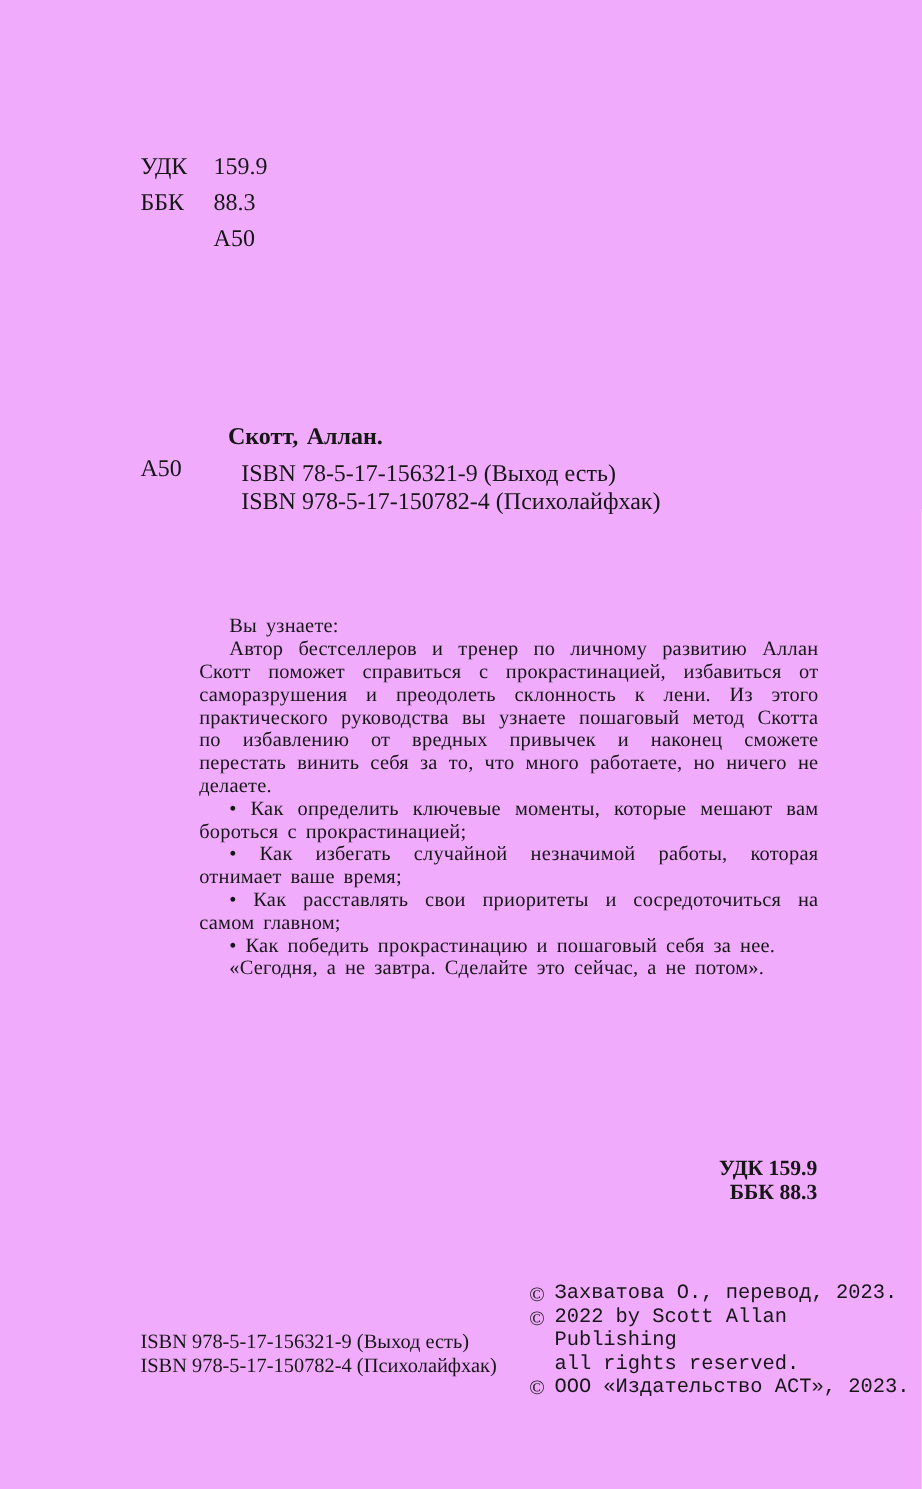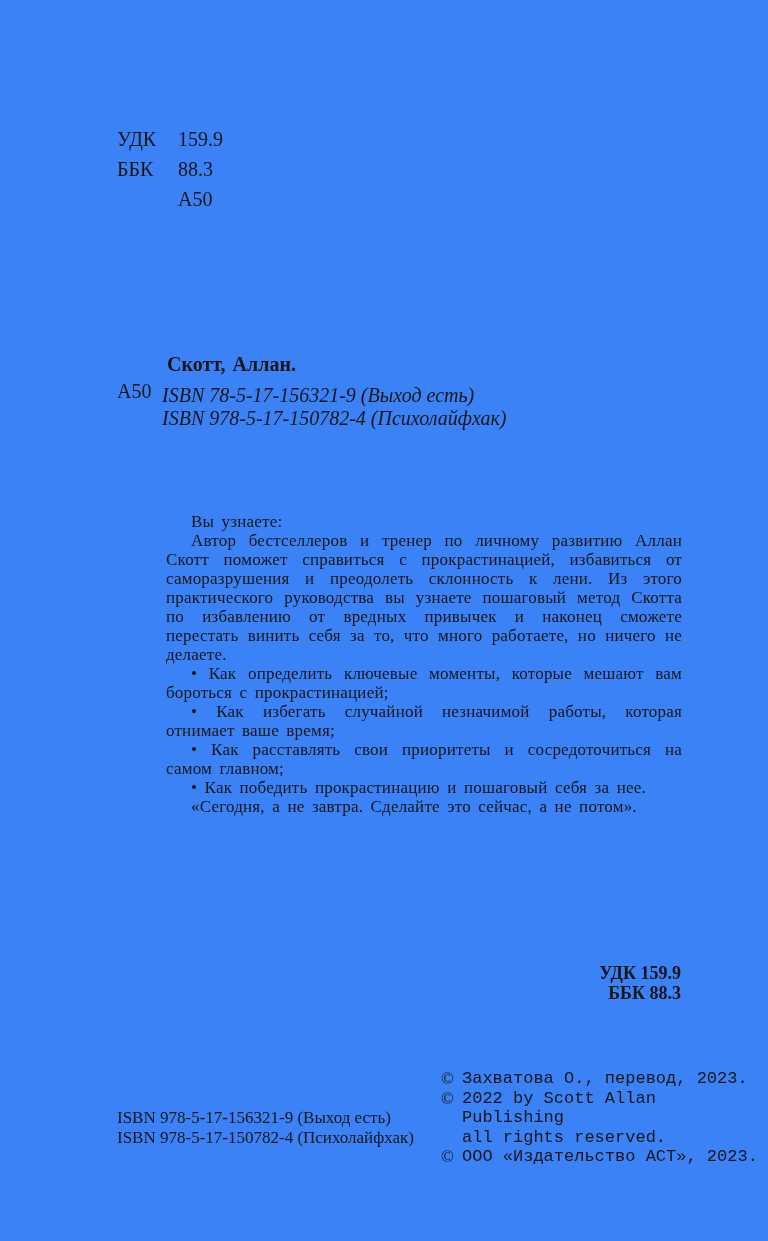--- a/index.html
+++ b/index.html
@@ -4,33 +4,33 @@
 <style>
   * { margin: 0; padding: 0; box-sizing: border-box; }
   html, body { background: #ffffff; }
   body {
     width: 768px; height: 1241px;
     position: relative;
     font-family: "Liberation Serif", "DejaVu Serif", serif;
     color: #161616;
     overflow: hidden;
   }
-  .page { position: absolute; inset: 0; background: #3b82f6; }
+  .page { position: absolute; inset: 0; background: #f0abfc; }
 
   
   .top-codes { position: absolute; left: 117px; top: 124px; font-size: 20px; line-height: 30px; }
   .code-label { display: inline-block; width: 61px; }
 
   
   .bib { position: absolute; left: 117px; top: 352px; width: 566px; font-size: 20px; line-height: 25px; }
   .bib-margin-code { position: absolute; left: 0; top: 27px; }
-  .bib-text { margin-left: 50px; text-align: justify; word-spacing: 2px; }
+  .bib-text { margin-left: 73px; text-align: justify; word-spacing: 2px; }
   .bib-author { font-weight: bold; }
   .bib-desc { text-indent: 25px; }
-  .bib-isbn { margin-left: 45px; margin-top: 7px; line-height: 23px; font-style: italic; }
+  .bib-isbn { margin-left: 84px; margin-top: 7px; line-height: 23px; }
 
   
   .annotation {
     position: absolute; left: 166px; top: 512px; width: 516px;
     font-size: 17px; line-height: 19px;
     text-align: justify; word-spacing: 3px; letter-spacing: 0.2px;
   }
   .annotation p, .annotation div { text-indent: 25px; }
 
   

